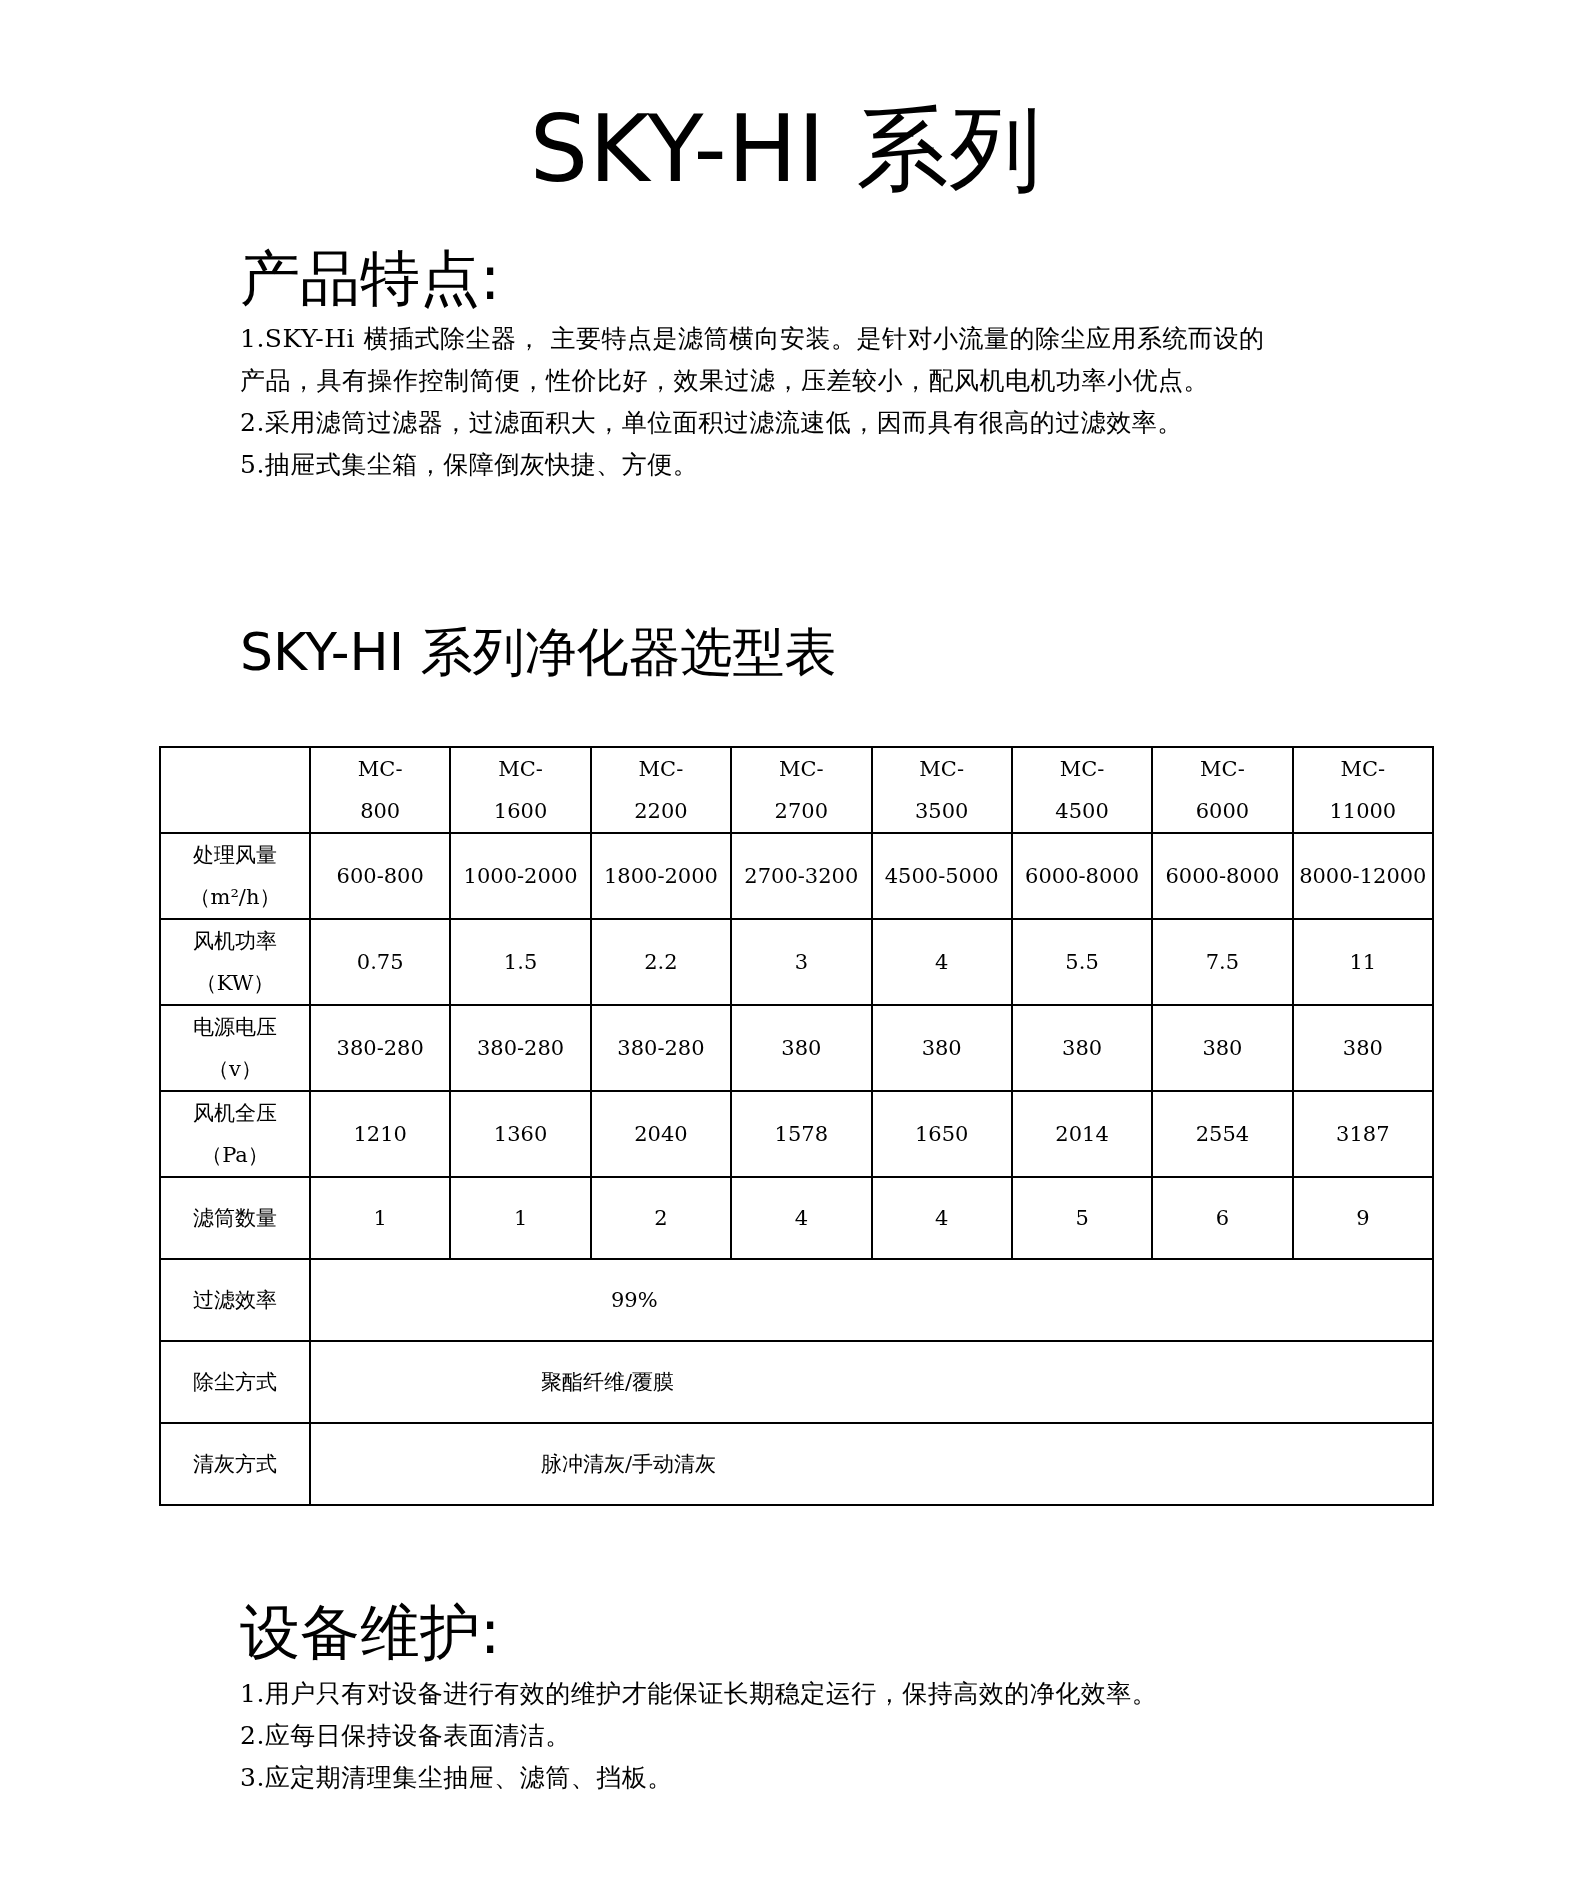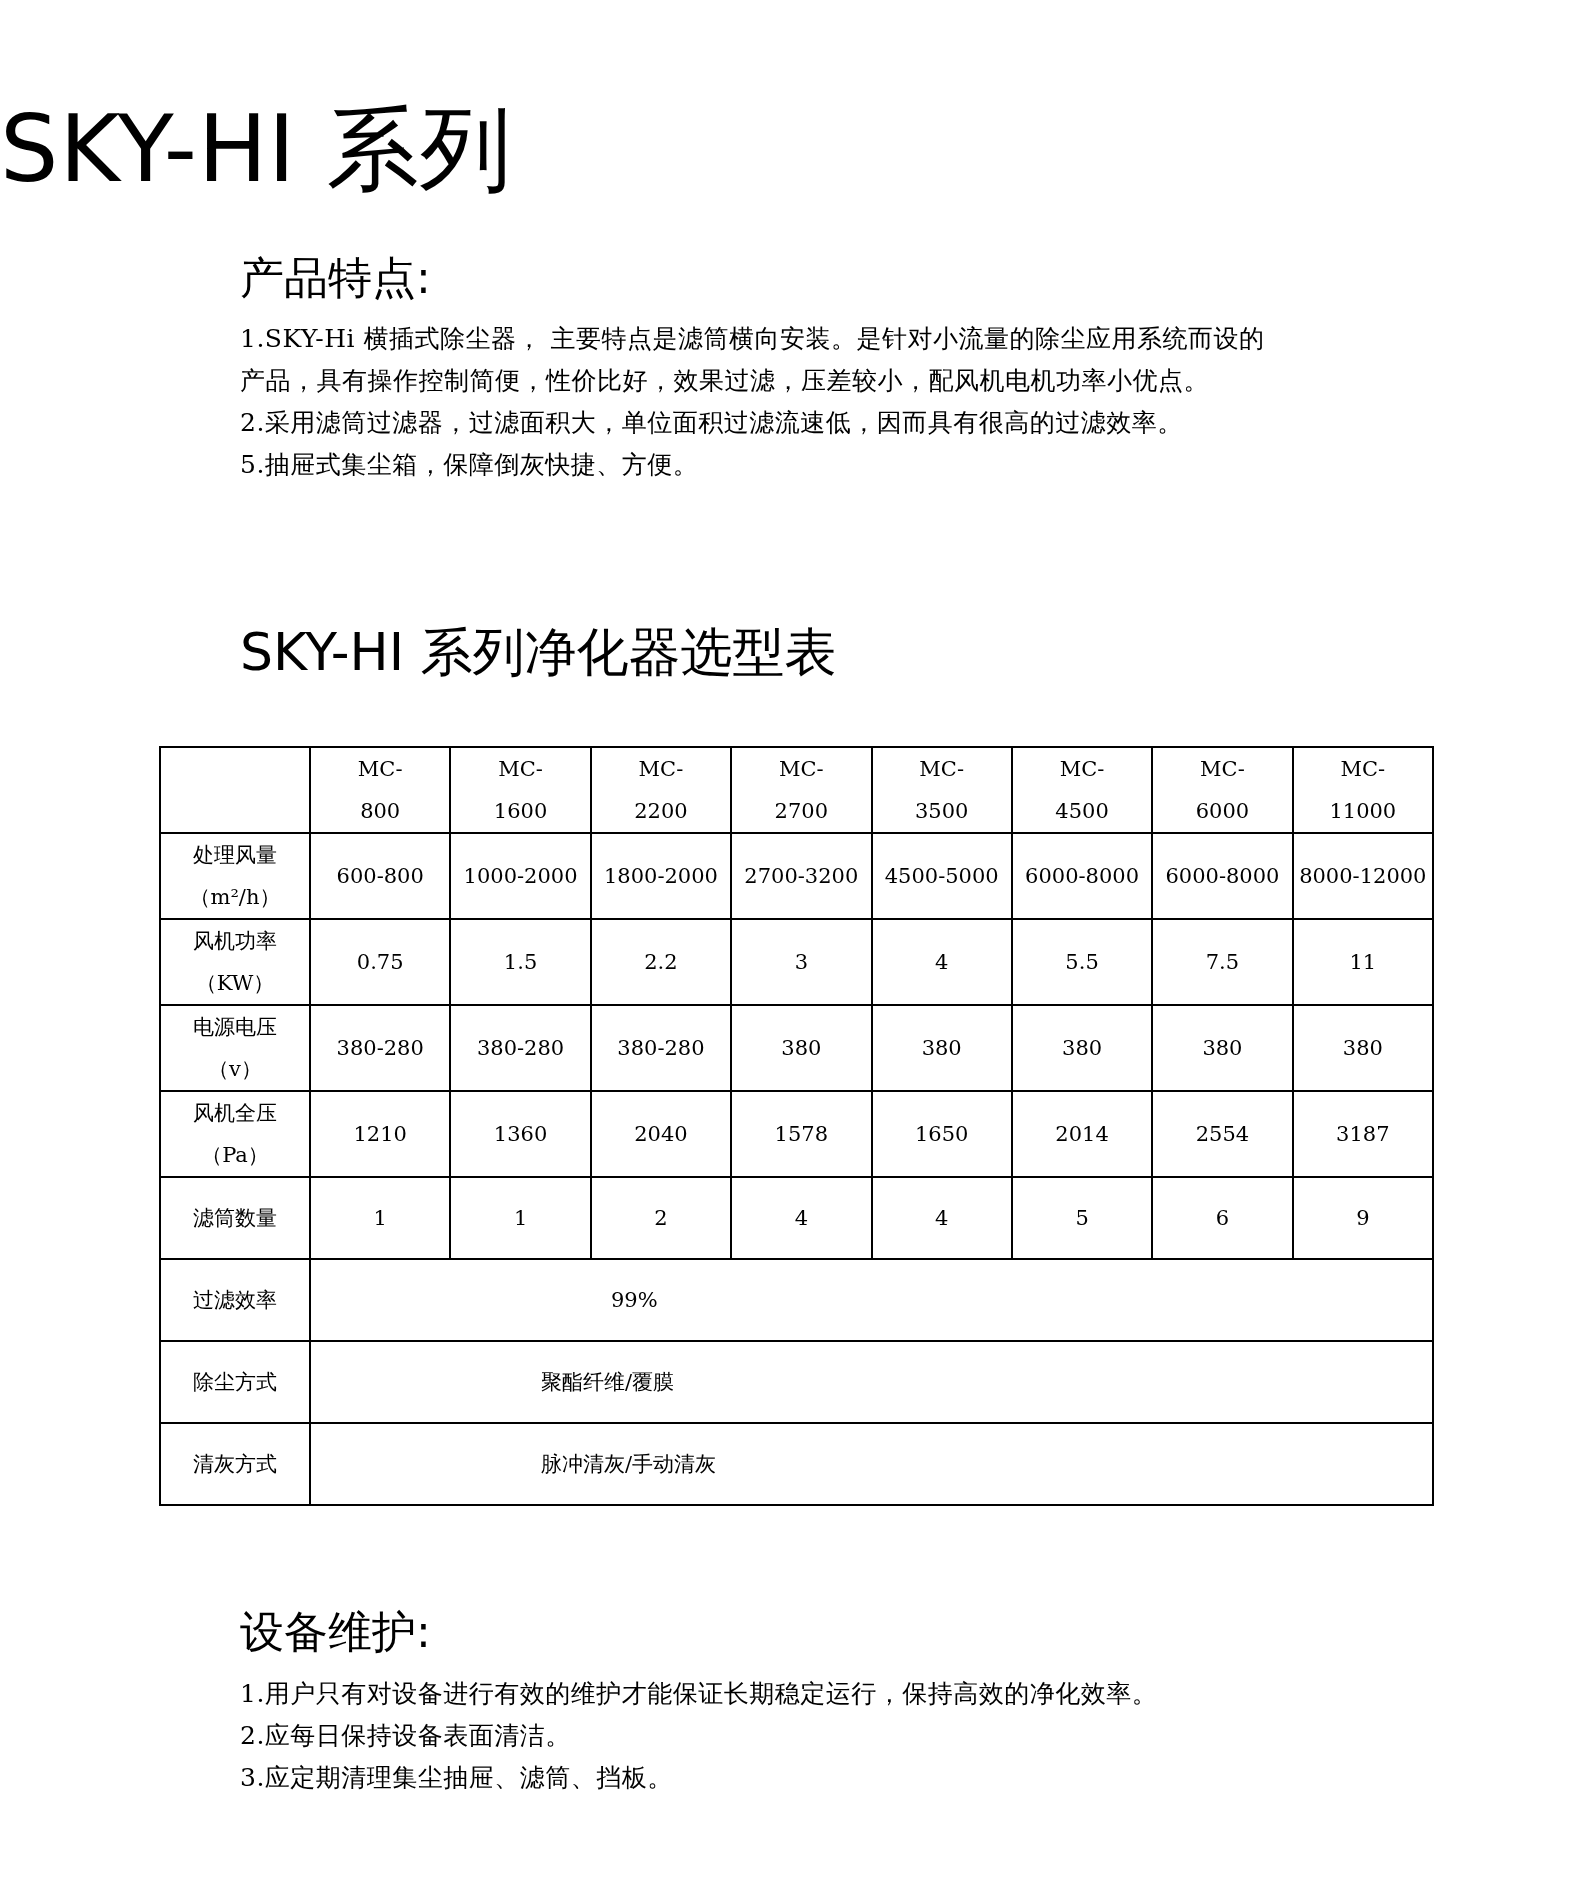--- a/index.html
+++ b/index.html
@@ -1,24 +1,24 @@
 <!DOCTYPE html>
 <html><head>
 <meta charset="utf-8">
 <style>
   html, body { margin: 0; padding: 0; background: #ffffff; }
   body { width: 1587px; height: 1897px; position: relative; overflow: hidden; color: #000; }
   .sans { font-family: "DejaVu Sans", "Liberation Sans", sans-serif; }
   .serif { font-family: "DejaVu Serif", "Liberation Serif", serif; }
   .title {
     position: absolute; left: 0; width: 1572px; top: 95px;
-    text-align: left; font-size: 92px; font-weight: 400; line-height: 110px; letter-spacing: 1px;
+    text-align: center; font-size: 92px; font-weight: 400; line-height: 110px; letter-spacing: 1px;
   }
   .h2 {
-    position: absolute; left: 240px; font-size: 44px; line-height: 70px; font-weight: 400;
+    position: absolute; left: 240px; font-size: 60px; line-height: 70px; font-weight: 400;
   }
   .h2.features { top: 243px; }
   .h2.table-title { top: 617px; font-size: 52px; }
   .h2.maint { top: 1597px; }
   .para {
     position: absolute; left: 240px; width: 1180px;
     font-size: 25px; line-height: 42px; letter-spacing: 0.5px;
   }
   .para.features { top: 318px; }
   .para.maint { top: 1673px; }

